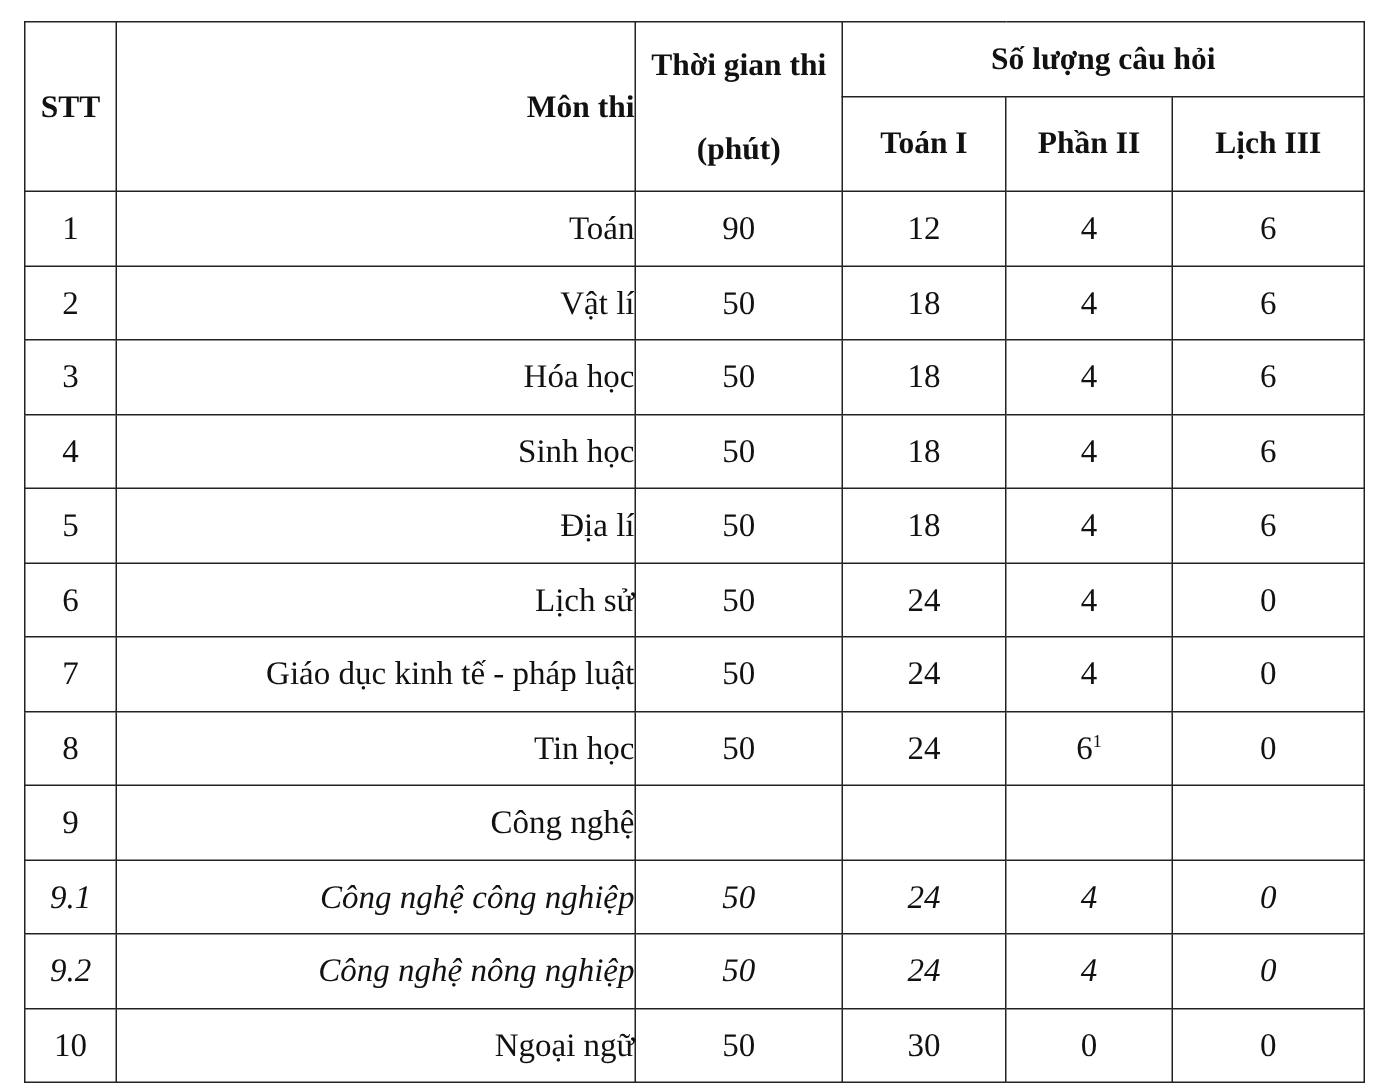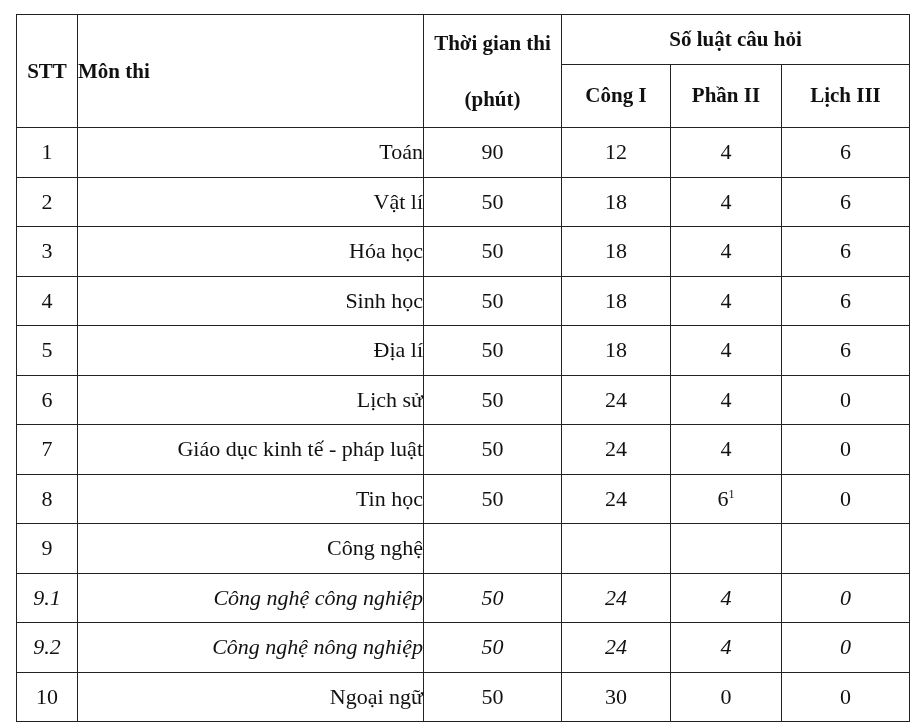--- a/index.html
+++ b/index.html
@@ -19,26 +19,26 @@
 tr.it td{font-style:italic;}
 sup{font-size:12px;}
 </style>
 </head>
 <body>
 
 <table>
   <tbody>
       <tr class="h1">
     <th class="c-stt" rowspan="2">STT</th>
-    <th class="c-mon" style="text-align:left;padding-left:0" rowspan="2">Môn thi</th>
+    <th class="c-mon" style="text-align:right;padding-left:0" rowspan="2">Môn thi</th>
     <th class="c-tg" rowspan="2" style="line-height:56px"><span style="display:inline-block;width:120px">Thời gian thi (phút)</span></th>
-    <th colspan="3">Số luật câu hỏi</th>
+    <th colspan="3">Số lượng câu hỏi</th>
   </tr>
   <tr class="h2">
-    <th class="c-p1">Công I</th>
+    <th class="c-p1">Toán I</th>
     <th class="c-p2">Phần II</th>
     <th class="c-p3">Lịch III</th>
   </tr>
   </tbody>
     <tbody id="body">
       <tr class="r">
         <td class="c-stt">1</td>
         <td class="c-mon">Toán</td>
         <td class="c-tg">90</td>
         <td class="c-p1">12</td>

